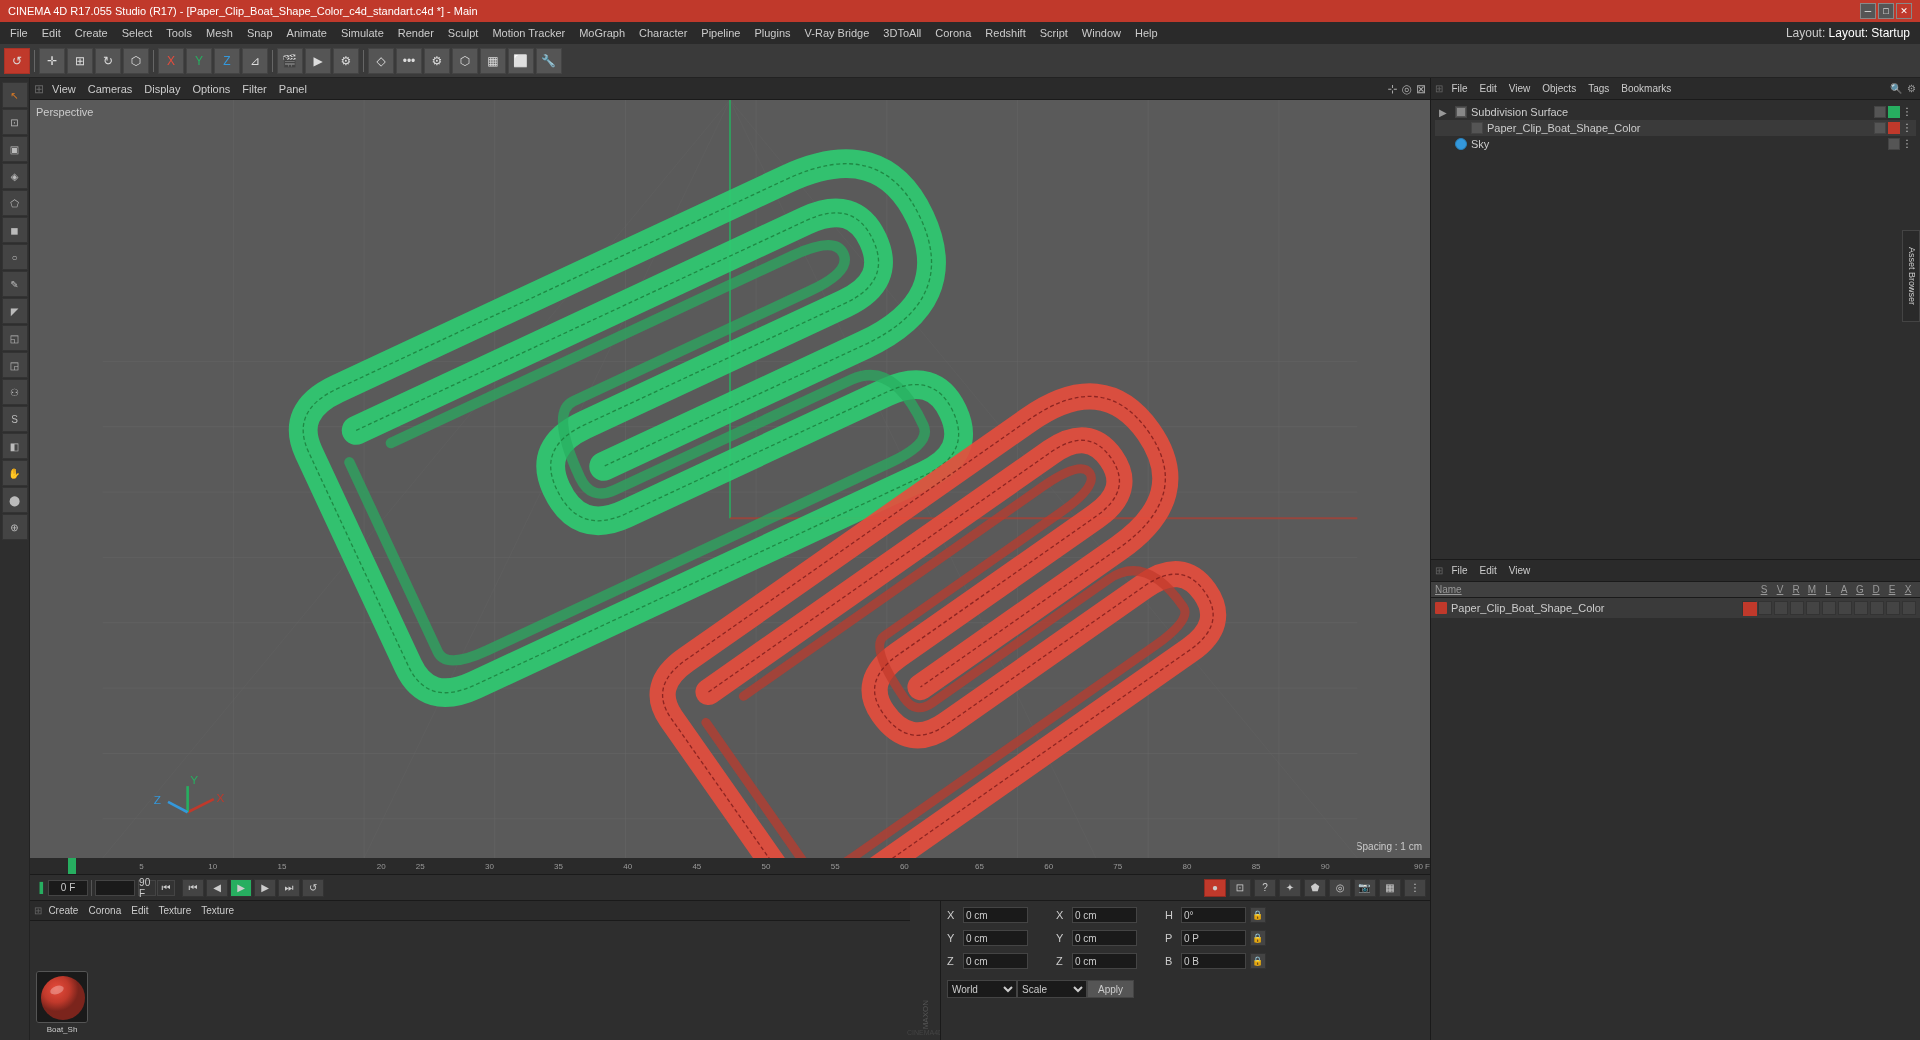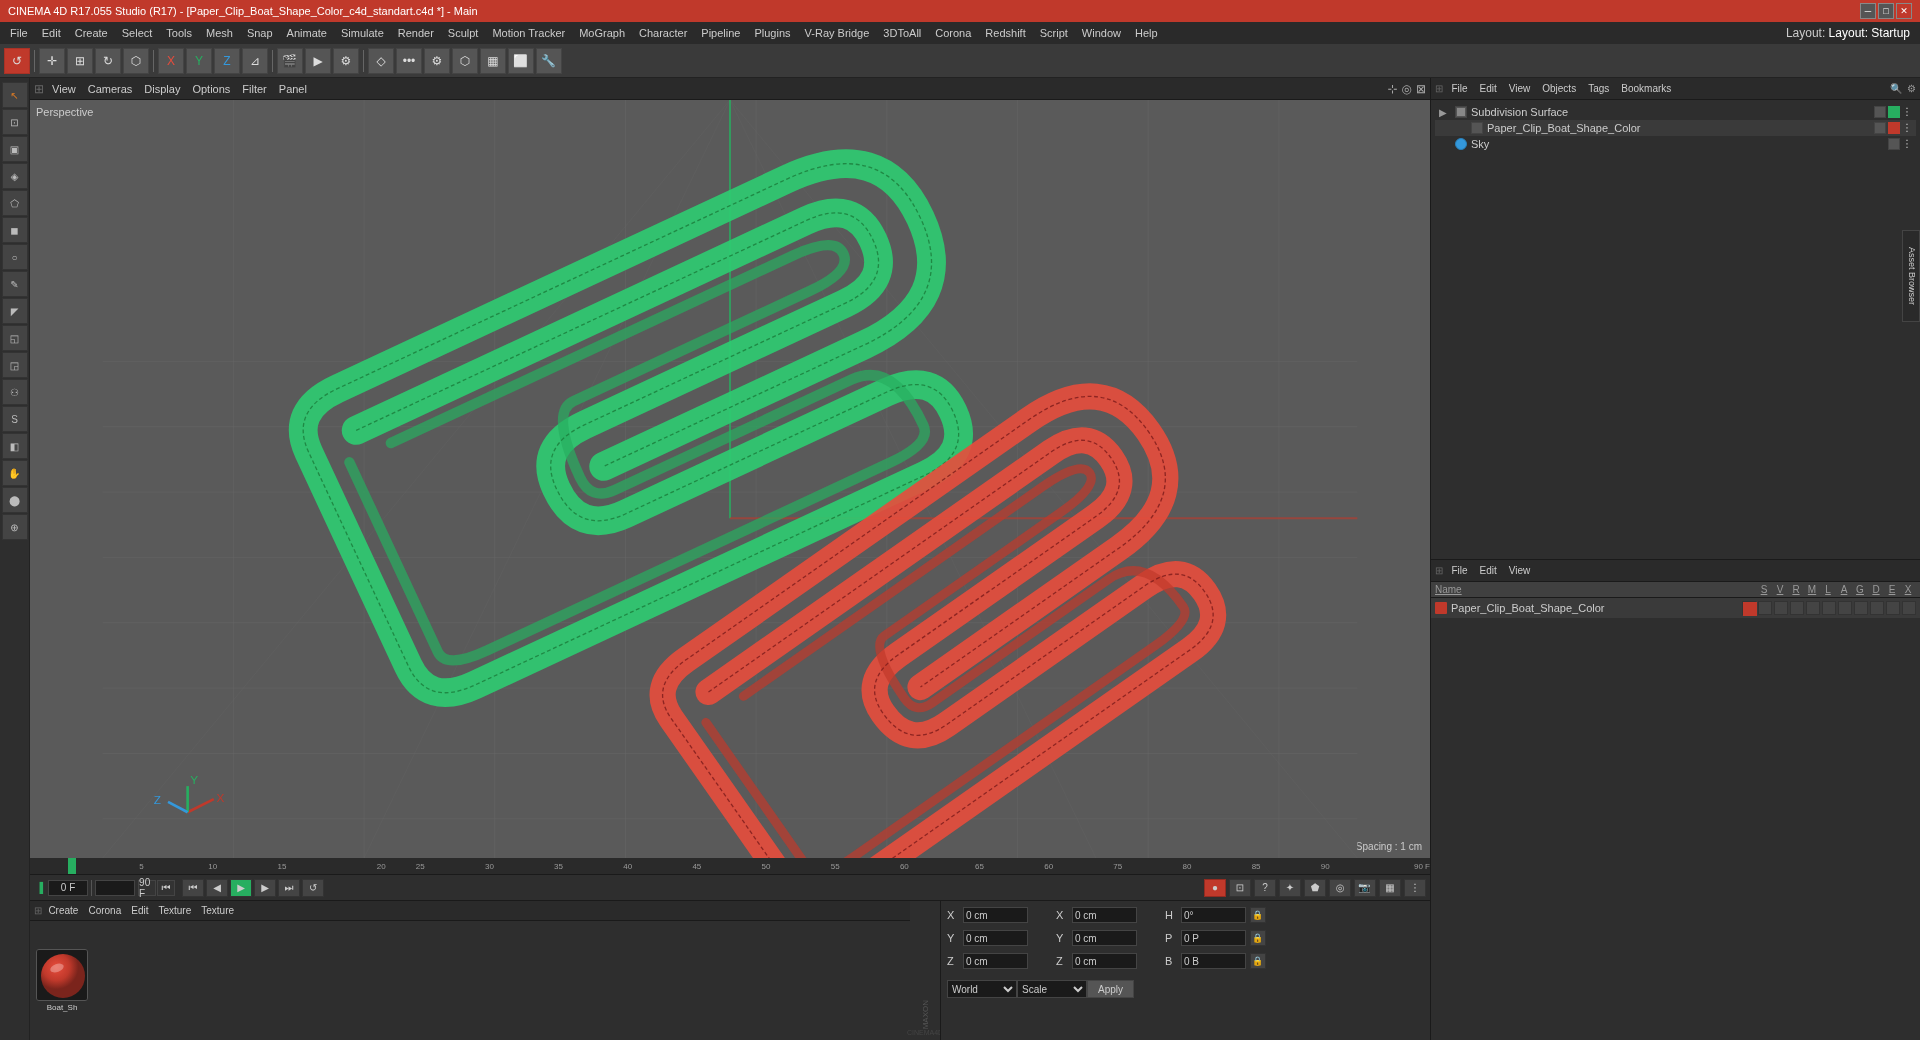--- a/index.html
+++ b/index.html
@@ -305,21 +305,21 @@
 
       <div style="flex:1;display:flex;flex-direction:column;">
         <div style="height:20px;background:#2a2a2a;display:flex;align-items:center;padding:0 4px;gap:2px;border-bottom:1px solid #1a1a1a;">
           <span style="color:#666;font-size:10px;">⊞</span>
           <span class="menu-item" style="font-size:10px;padding:1px 4px;">Create</span>
           <span class="menu-item" style="font-size:10px;padding:1px 4px;">Corona</span>
           <span class="menu-item" style="font-size:10px;padding:1px 4px;">Edit</span>
           <span class="menu-item" style="font-size:10px;padding:1px 4px;">Texture</span>
           <span class="menu-item" style="font-size:10px;padding:1px 4px;">Texture</span>
         </div>
-        <div style="flex:1;padding:6px;display:flex;align-items:center;gap:6px;">
+        <div style="flex:1;padding:6px;display:flex;align-items:flex-end;gap:6px;">
 
           <div style="position:relative;cursor:pointer;">
             <div style="width:52px;height:52px;border-radius:3px;overflow:hidden;border:1px solid #555;position:relative;">
               <svg viewBox="0 0 52 52" width="52" height="52">
                 <defs>
                   <radialGradient id="sphereGrad" cx="35%" cy="30%">
                     <stop offset="0%" stop-color="#e74c3c"></stop>
                     <stop offset="60%" stop-color="#c0392b"></stop>
                     <stop offset="100%" stop-color="#7b241c"></stop>
                   </radialGradient>

